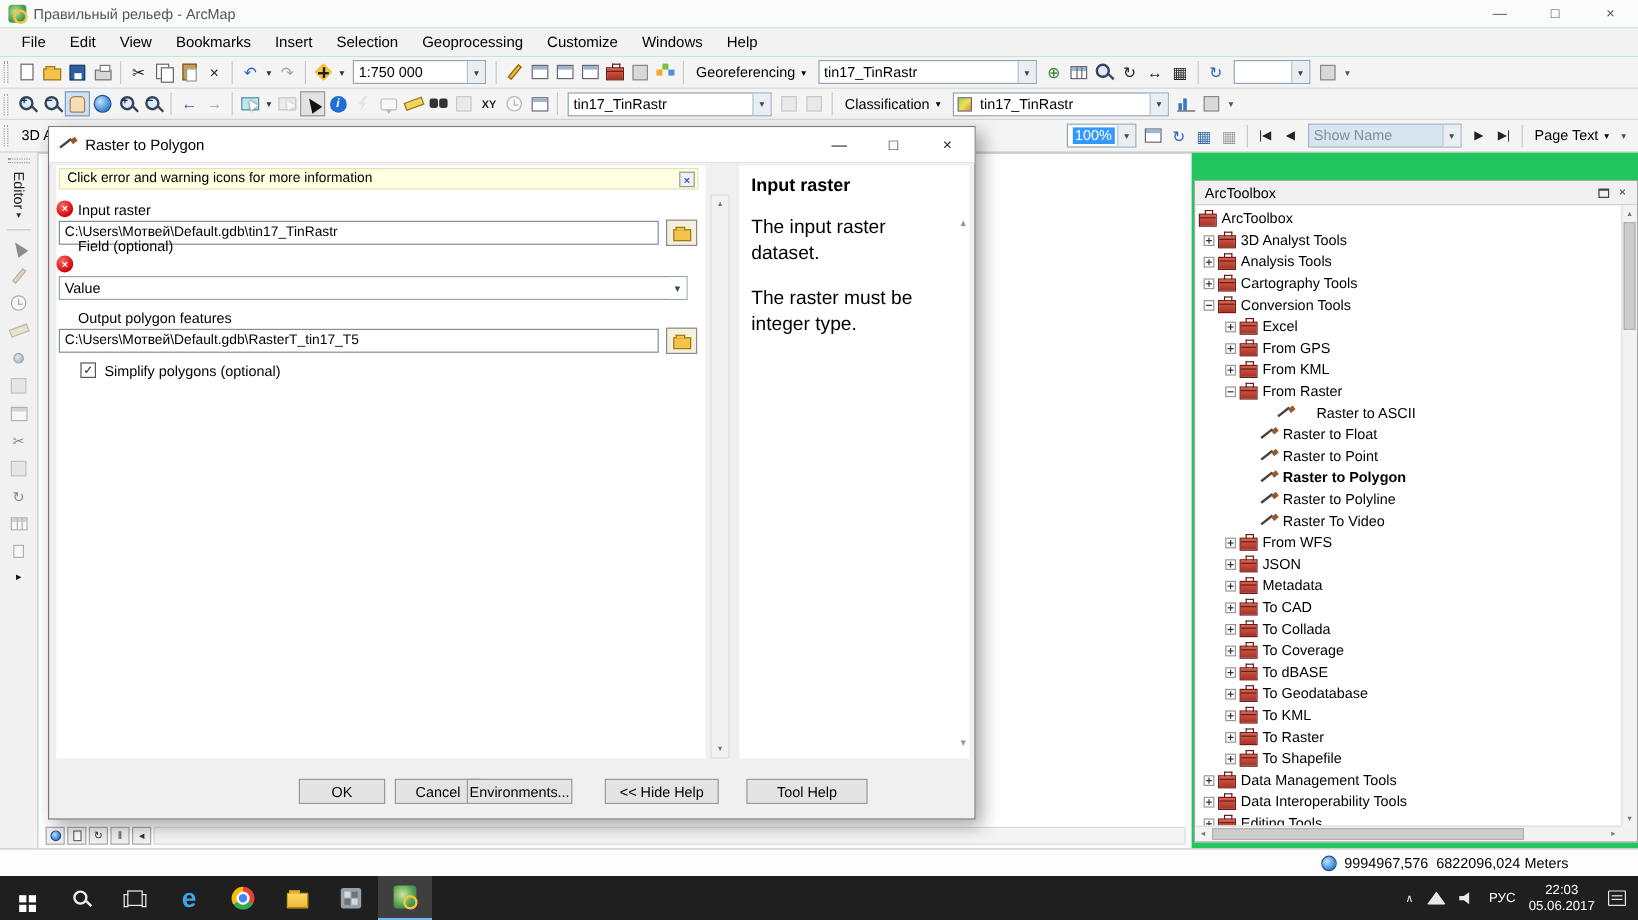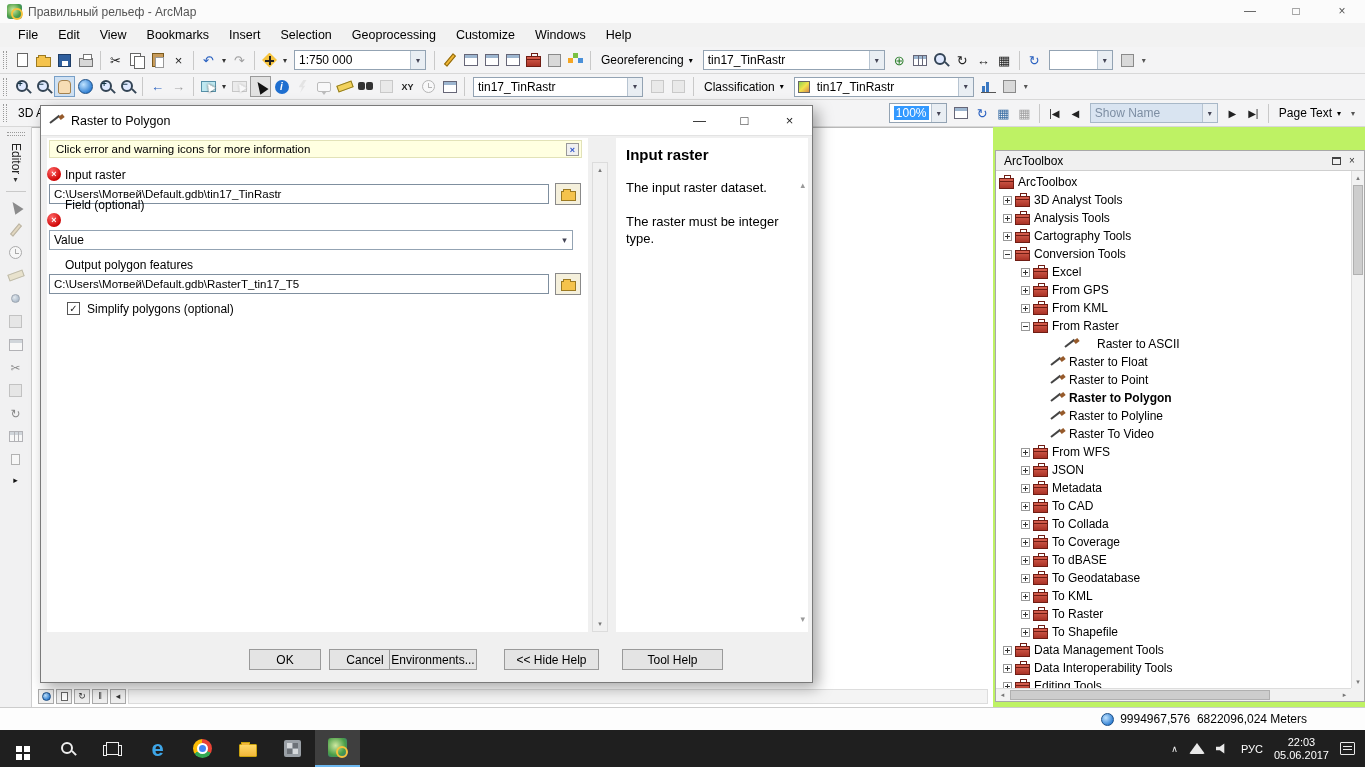--- a/index.html
+++ b/index.html
@@ -1,17 +1,17 @@
 <!DOCTYPE html>
 <html><head>
 <meta charset="utf-8">
 <style>
   * { box-sizing: border-box; margin:0; padding:0; }
   body { background:#888; font-family:"Liberation Sans", sans-serif; }
-  #root { position:relative; width:1365px; height:767px; background:#bef264; overflow:hidden; font-size:12px; color:#000; }
+  #root { position:relative; width:1365px; height:767px; background:#22c55e; overflow:hidden; font-size:12px; color:#000; }
 
   
   .titlebar { position:absolute; top:0; left:0; right:0; height:23px; background:#fbfbfb; display:flex; align-items:center; padding-left:7px; }
   .title-text { color:#555; margin-left:6px; font-size:12px; }
   .win-controls { margin-left:auto; display:flex; height:100%; }
   .win-controls span { width:46px; text-align:center; line-height:23px; color:#555; font-size:12px; }
   .menubar { position:absolute; top:23px; left:0; right:0; height:24px; background:#f2f2f2; display:flex; align-items:center; padding-left:8px; }
   .menu-item { padding:0 10px; line-height:24px; font-size:12.5px; }
 
   
@@ -180,21 +180,21 @@
   .flabel { position:absolute; font-size:12px; }
   .tinput { position:absolute; height:20px; border:1px solid #7f8f9f; background:#fff; font-size:11.5px; font-family:"Liberation Sans",sans-serif; padding:0 4px; }
   .browse { position:absolute; width:26px; height:22px; background:#f5f0dc; border:1px solid #8a8a8a; display:flex; align-items:center; justify-content:center; }
   .fcombo { position:absolute; left:2px; top:92px; width:524px; }
   .cb { position:absolute; width:13px; height:13px; border:1px solid #555; background:#fff; display:flex; align-items:center; justify-content:center; font-size:10px; color:#222; }
   .dlg-scroll { position:absolute; left:551px; top:56px; width:16px; height:470px; background:#f1f1f1; border:1px solid #dcdcdc; }
   .dlg-scroll .up, .dlg-scroll .dn { position:absolute; left:0; right:0; height:14px; display:flex; align-items:center; justify-content:center; font-size:7px; color:#777; }
   .dlg-scroll .up { top:0; } .dlg-scroll .dn { bottom:0; }
   #dlg-help { position:absolute; left:575px; top:32px; width:192px; height:494px; background:#fff; padding:8px 14px 8px 10px; }
   #dlg-help h2 { font-size:15px; margin-bottom:16px; font-weight:bold; }
-  #dlg-help p { font-size:13px; line-height:1.35; margin-bottom:16px; }
+  #dlg-help p { font-size:16px; line-height:1.35; margin-bottom:16px; }
   .help-up { position:absolute; right:3px; top:42px; font-size:9px; color:#999; }
   .help-dn { position:absolute; right:3px; bottom:8px; font-size:9px; color:#999; }
   .btn { position:absolute; top:543px; height:21px; background:#e4e4e4; border:1px solid #9a9a9a; font-size:12px; display:flex; align-items:center; justify-content:center; }
 </style>
 </head>
 <body>
 
 <div id="root">
 
   <div class="titlebar">
@@ -245,21 +245,21 @@
     <span class="tbi">×</span>
     <span class="sep"></span>
     <span class="tbi glyph-blue">↶</span>
     <span class="mini-drop">▾</span>
     <span class="tbi dis">↷</span>
     <span class="sep"></span>
     <span class="tbi">
         <span class="ic ic-diamond"></span>
       </span>
     <span class="mini-drop">▾</span>
-    <div class="combo" style="width:132px; margin:0 4px;">
+    <div class="combo" style="width:111px; margin:0 4px;">
       <span class="val">1:750 000</span>
       <span class="arrow">▾</span>
     </div>
     <span class="sep"></span>
     <span class="tbi">
         <span class="ic ic-pencil"></span>
       </span>
     <span class="tbi">
         <span class="ic ic-window"></span>
       </span>

